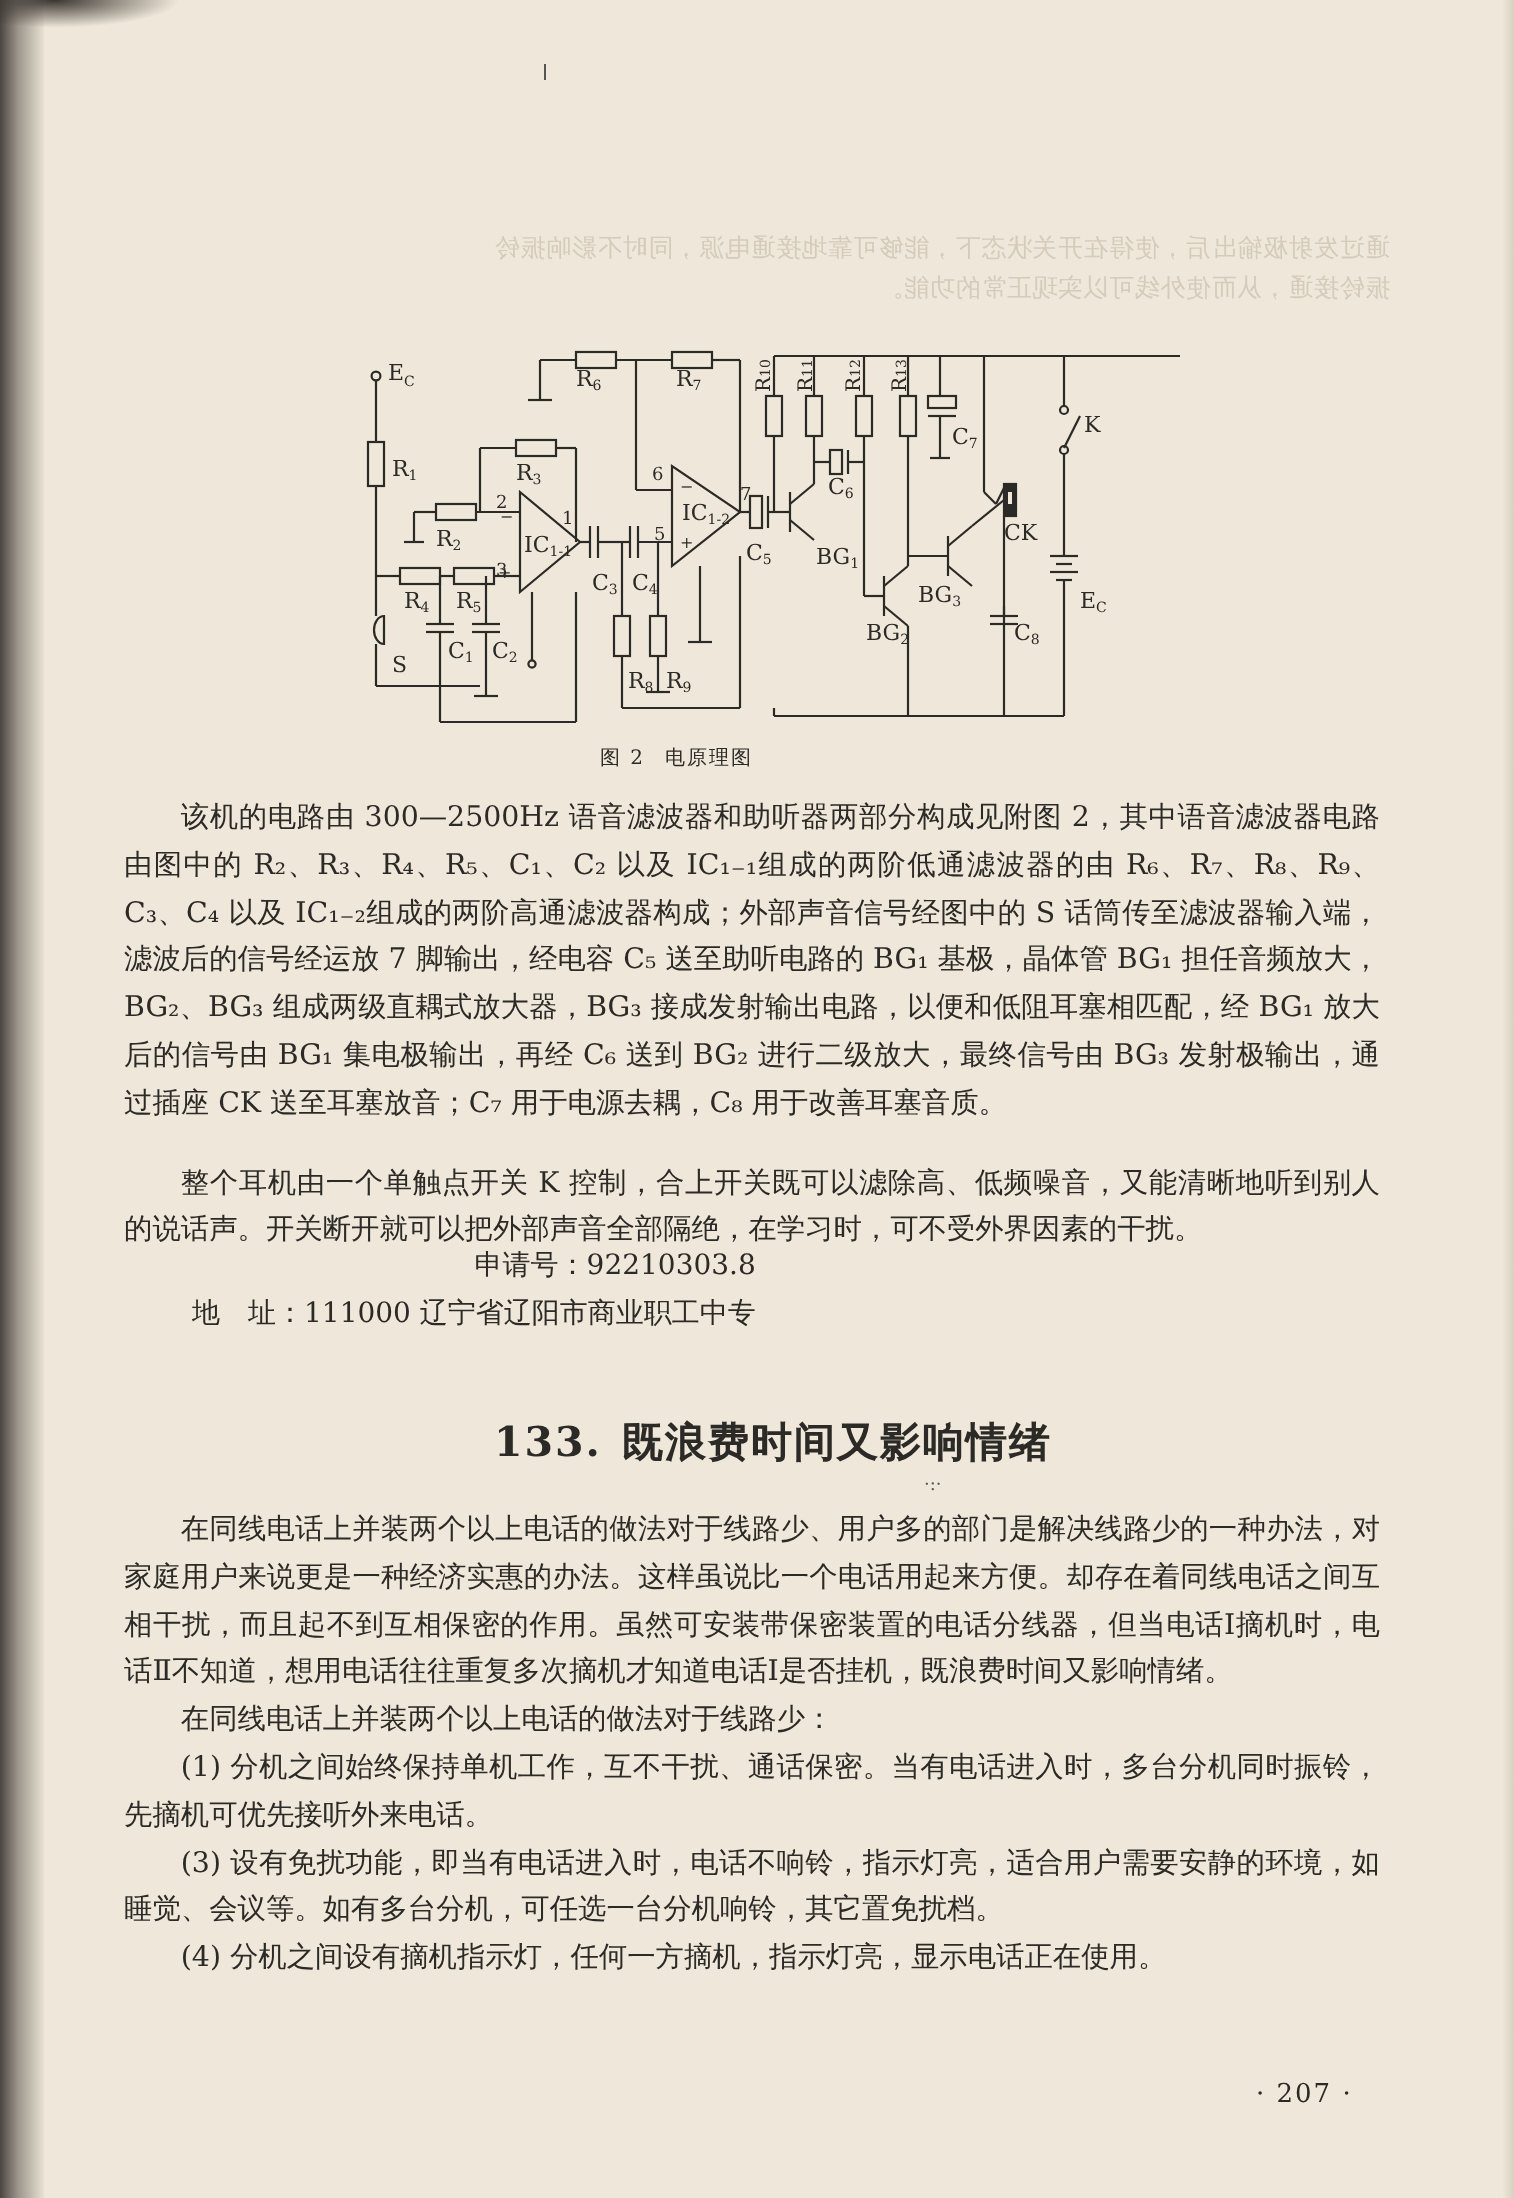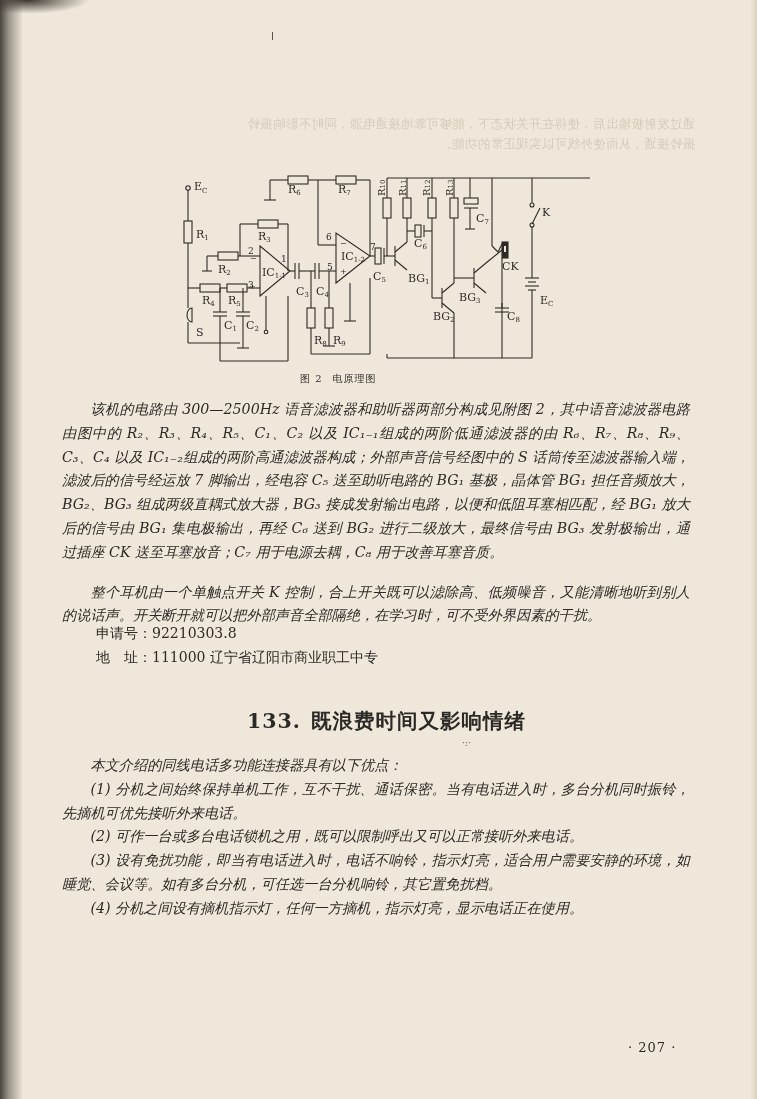--- a/index.html
+++ b/index.html
@@ -16,21 +16,21 @@
   .right-edge{position:absolute;right:0;top:0;width:6px;height:1099px;
     background:linear-gradient(to left,#d8d0bf,#efe8da);}
   .bleed{position:absolute;left:95px;width:600px;font-size:12.5px;color:#d4cbbb;
     letter-spacing:0.3px;white-space:nowrap;transform:scaleX(-1);}
   .top-mark{position:absolute;left:272px;top:32px;width:1px;height:8px;background:#555;}
   .diagram{position:absolute;left:140px;top:158px;width:450px;height:215px;}
   .caption{position:absolute;left:300px;top:372px;font-size:10px;letter-spacing:1px;}
   .caption span{margin-right:10px;}
   .para{position:absolute;left:62px;width:628px;font-size:14.2px;line-height:23.8px;
     text-align:justify;}
-  .para p{margin:0;text-indent:2em;font-style:italic;}
+  .para p{margin:0;text-indent:2em;}
   .info{position:absolute;left:96px;font-size:14px;line-height:23.5px;}
   .info div{white-space:pre;}
   .heading{position:absolute;left:247px;top:707px;font-size:20.5px;font-weight:bold;
     font-family:"DejaVu Sans","Liberation Sans",sans-serif;letter-spacing:1px;}
   .heading .num{font-family:"DejaVu Serif","Liberation Serif",serif;margin-right:10px;}
   .head-dots{position:absolute;left:462px;top:738px;font-size:9px;color:#555;}
   .page-num{position:absolute;left:628px;top:1040px;font-size:13px;letter-spacing:1px;}
 </style>
 </head>
 <body>
@@ -246,31 +246,31 @@
 
 <div class="caption">
   <span>图 2</span><span>电原理图</span>
 </div>
 
 <div class="para" style="top:398px;">
   <p>该机的电路由 300—2500Hz 语音滤波器和助听器两部分构成见附图 2，其中语音滤波器电路由图中的 R₂、R₃、R₄、R₅、C₁、C₂ 以及 IC₁₋₁组成的两阶低通滤波器的由 R₆、R₇、R₈、R₉、C₃、C₄ 以及 IC₁₋₂组成的两阶高通滤波器构成；外部声音信号经图中的 S 话筒传至滤波器输入端，滤波后的信号经运放 7 脚输出，经电容 C₅ 送至助听电路的 BG₁ 基极，晶体管 BG₁ 担任音频放大，BG₂、BG₃ 组成两级直耦式放大器，BG₃ 接成发射输出电路，以便和低阻耳塞相匹配，经 BG₁ 放大后的信号由 BG₁ 集电极输出，再经 C₆ 送到 BG₂ 进行二级放大，最终信号由 BG₃ 发射极输出，通过插座 CK 送至耳塞放音；C₇ 用于电源去耦，C₈ 用于改善耳塞音质。</p>
   <p style="margin-top:16px;">整个耳机由一个单触点开关 K 控制，合上开关既可以滤除高、低频噪音，又能清晰地听到别人的说话声。开关断开就可以把外部声音全部隔绝，在学习时，可不受外界因素的干扰。</p>
 </div>
 
-<div class="info" style="top:622px;">
+<div class="info" style="top:622px;text-align:right;">
   <div>申请号：92210303.8</div>
   <div>地　址：111000 辽宁省辽阳市商业职工中专</div>
 </div>
 
 <div class="heading">
   <span class="num">133.</span><span>既浪费时间又影响情绪</span>
 </div>
 <div class="head-dots">·:·</div>
 
 <div class="para" style="top:754px;">
-  <p>本文介绍的同线电话多功能连接器具有以下优点：</p>
+  <p>在同线电话上并装两个以上电话的做法对于线路少、用户多的部门是解决线路少的一种办法，对家庭用户来说更是一种经济实惠的办法。这样虽说比一个电话用起来方便。却存在着同线电话之间互相干扰，而且起不到互相保密的作用。虽然可安装带保密装置的电话分线器，但当电话Ⅰ摘机时，电话Ⅱ不知道，想用电话往往重复多次摘机才知道电话Ⅰ是否挂机，既浪费时间又影响情绪。</p>
+  <p>在同线电话上并装两个以上电话的做法对于线路少：</p>
   <p>(1) 分机之间始终保持单机工作，互不干扰、通话保密。当有电话进入时，多台分机同时振铃，先摘机可优先接听外来电话。</p>
-  <p>(2) 可作一台或多台电话锁机之用，既可以限制呼出又可以正常接听外来电话。</p>
   <p>(3) 设有免扰功能，即当有电话进入时，电话不响铃，指示灯亮，适合用户需要安静的环境，如睡觉、会议等。如有多台分机，可任选一台分机响铃，其它置免扰档。</p>
   <p>(4) 分机之间设有摘机指示灯，任何一方摘机，指示灯亮，显示电话正在使用。</p>
 </div>
 
 <div class="page-num">· 207 ·</div>
 
 </body></html>

